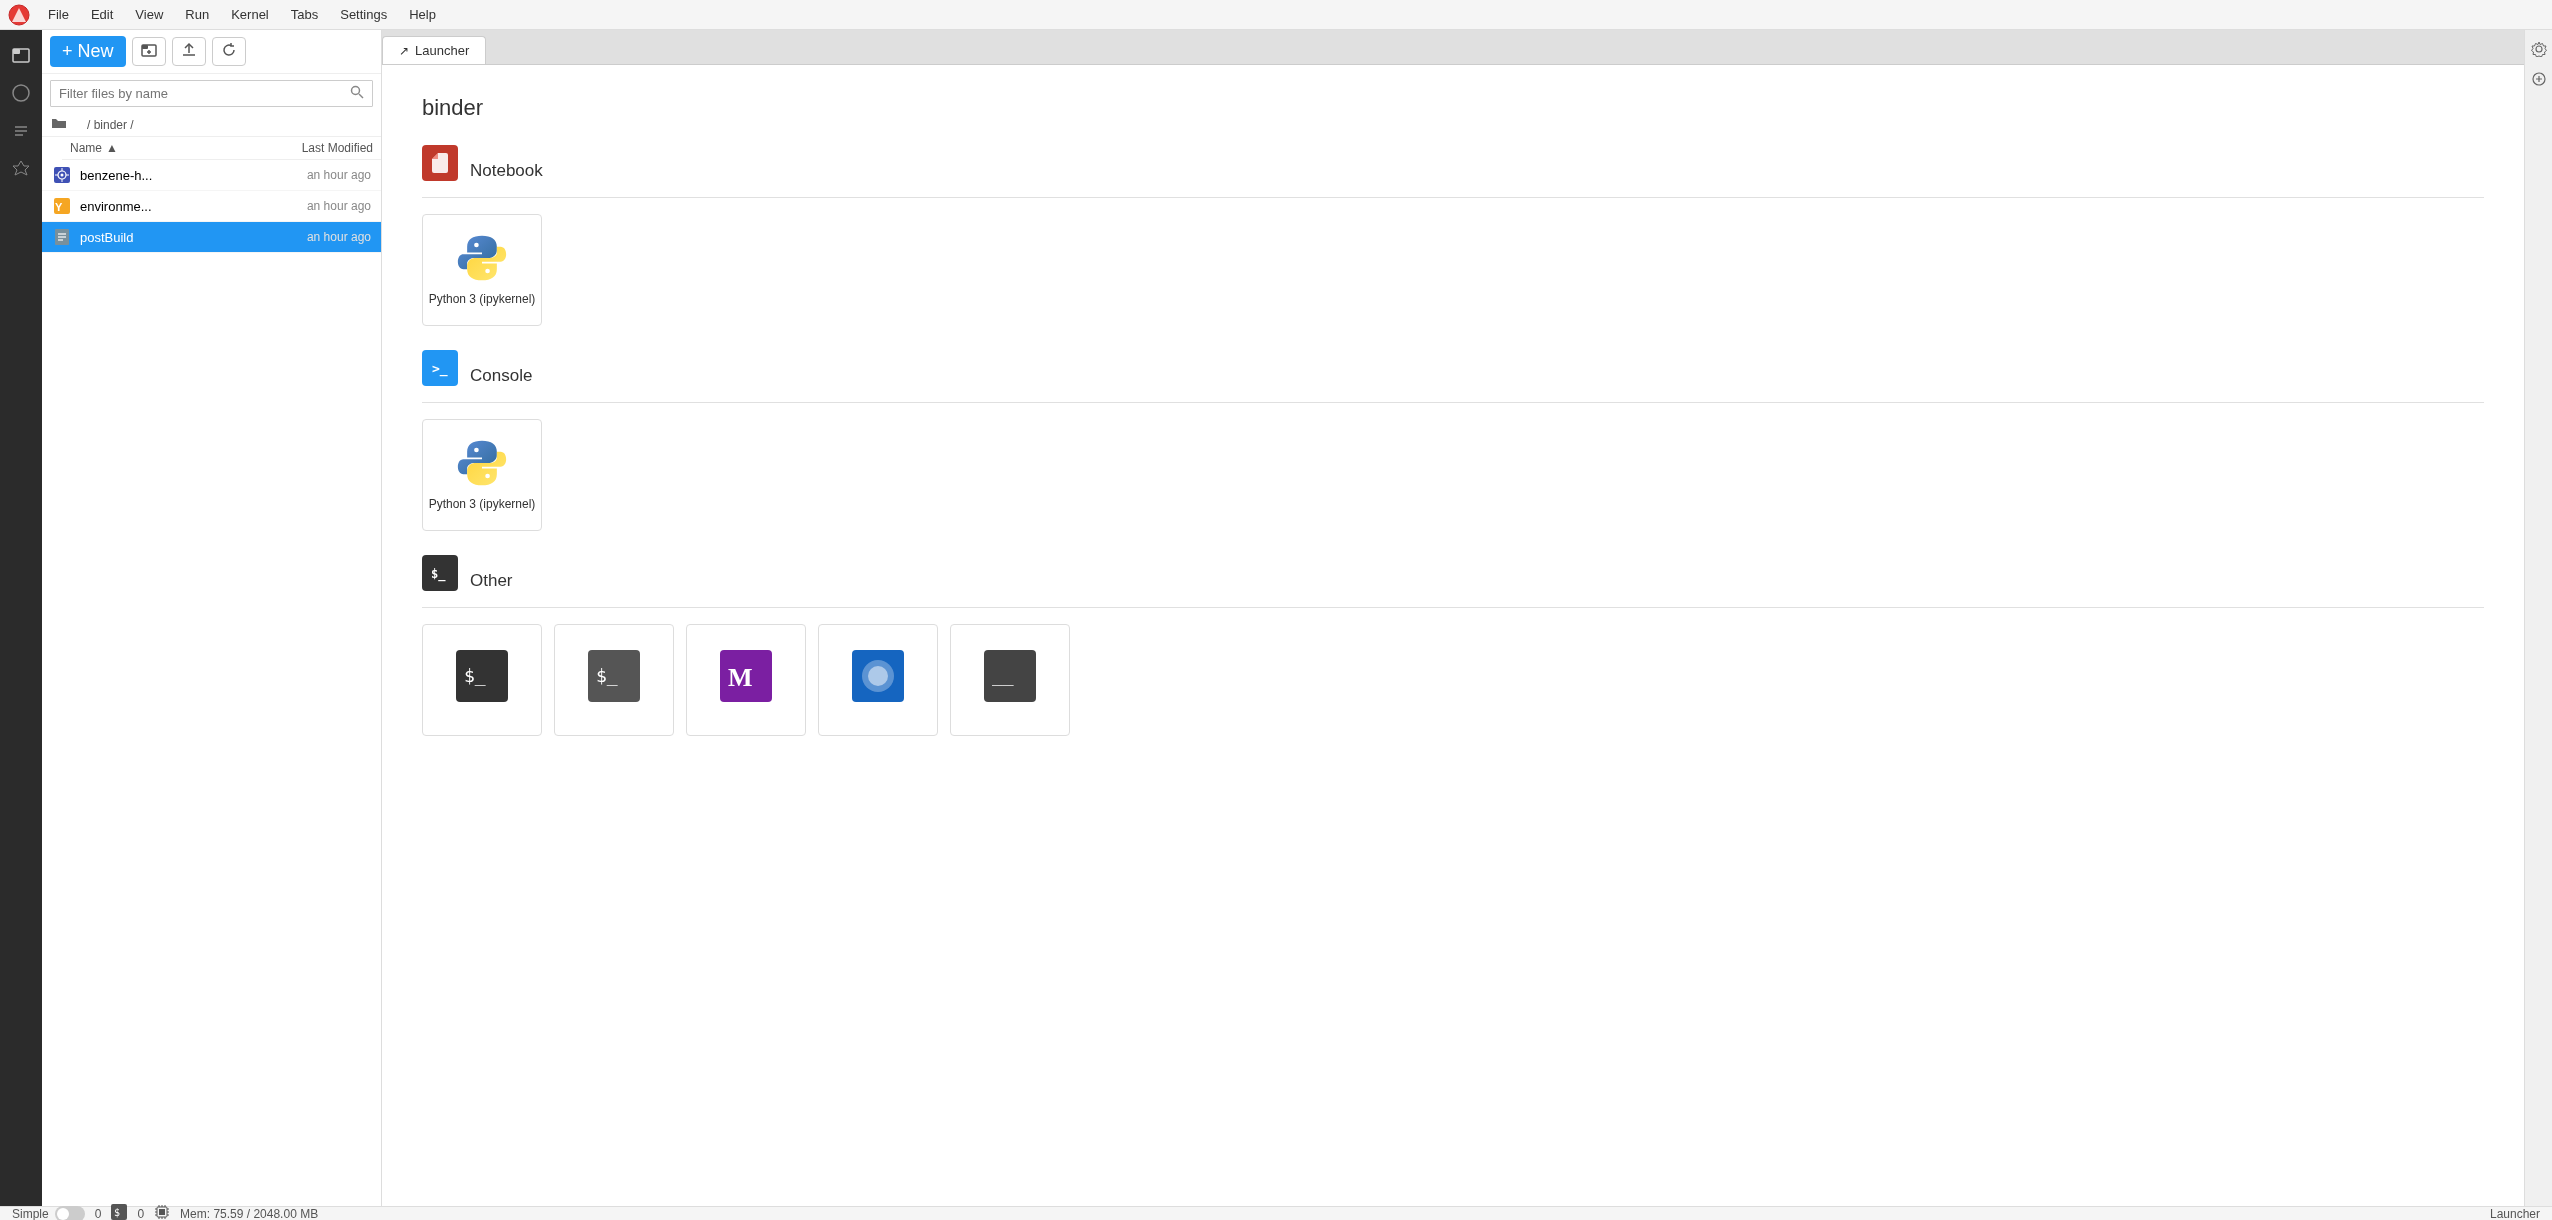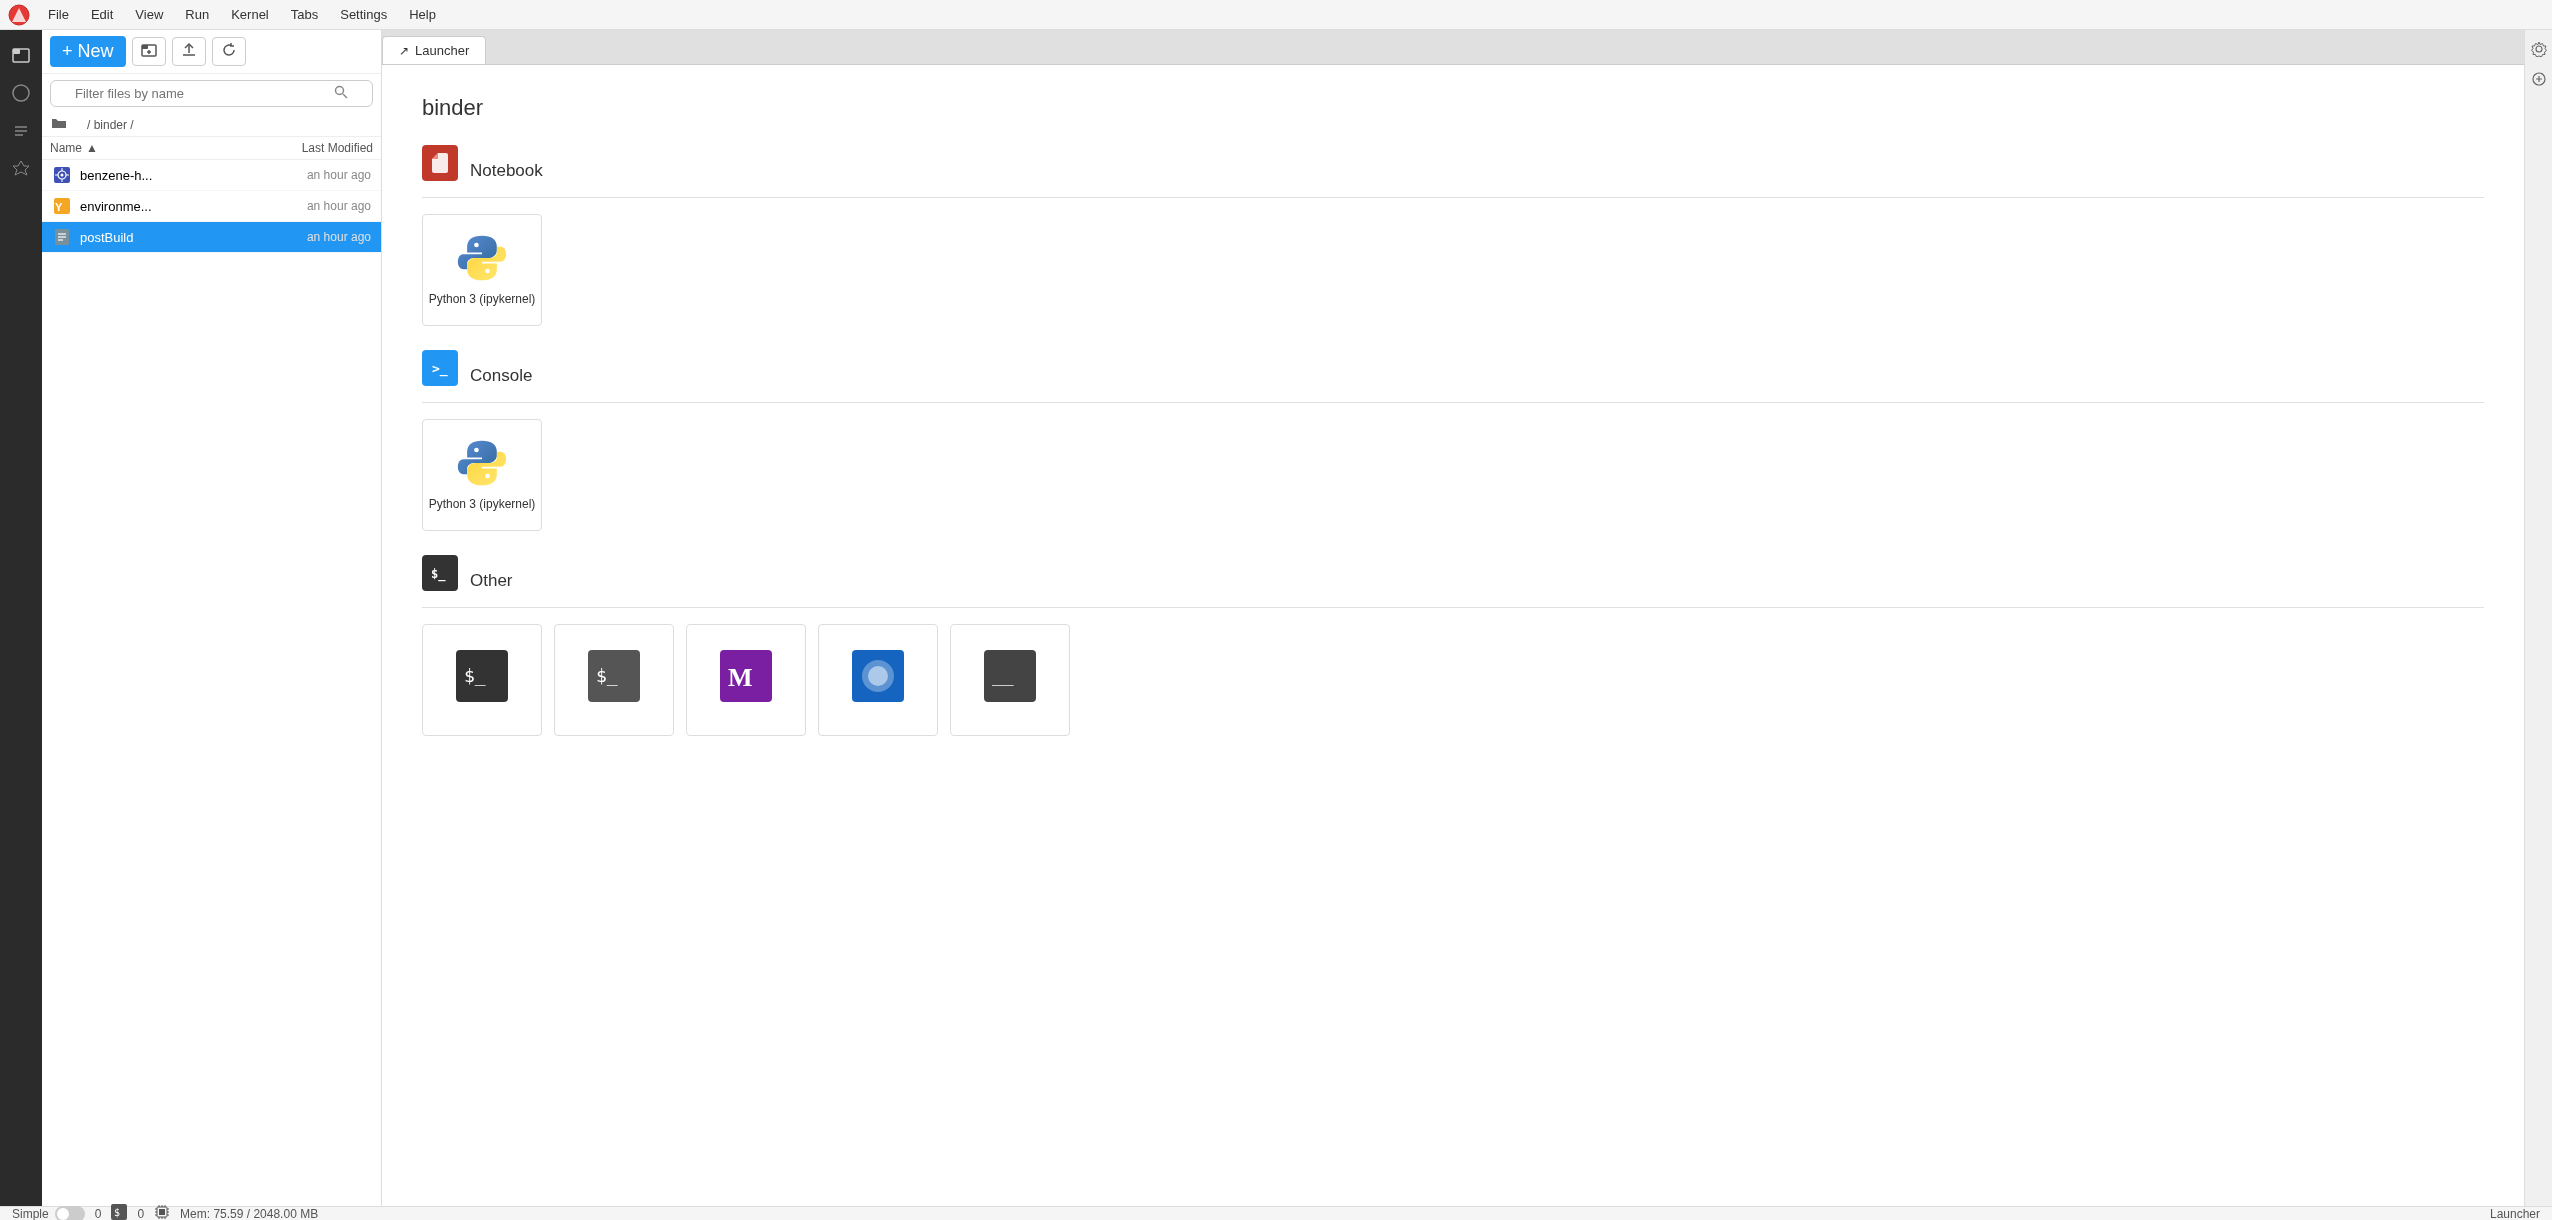--- a/index.html
+++ b/index.html
@@ -21,29 +21,29 @@
 
     
     .file-panel { width: 340px; background: #fff; border-right: 1px solid #ddd; display: flex; flex-direction: column; overflow: hidden; }
 
     
     .file-toolbar { display: flex; align-items: center; padding: 6px 8px; gap: 6px; border-bottom: 1px solid #eee; }
     .toolbar-btn-new { background: #2196F3; color: white; border: none; border-radius: 4px; padding: 5px 12px; cursor: pointer; font-size: 18px; display: flex; align-items: center; gap: 4px; }
     .toolbar-btn { background: none; border: 1px solid #ccc; border-radius: 4px; padding: 4px 8px; cursor: pointer; font-size: 14px; color: #555; }
 
     
-    .search-box { display: flex; align-items: center; border: 1px solid #ccc; border-radius: 6px; margin: 6px 8px; padding: 4px 24px; background: #fff; }
+    .search-box { display: flex; align-items: center; border: 1px solid #ccc; border-radius: 1px; margin: 6px 8px; padding: 4px 8px; background: #fff; }
     .search-box input { border: none; outline: none; flex: 1; font-size: 13px; color: #555; background: transparent; }
     .search-icon { color: #888; font-size: 14px; cursor: pointer; }
 
     
     .breadcrumb { padding: 4px 10px; font-size: 12px; color: #555; display: flex; align-items: center; gap: 21px; border-bottom: 1px solid #eee; }
 
     
-    .file-list-header { display: flex; padding: 4px 8px; border-bottom: 1px solid #eee; font-size: 12px; color: #555; font-weight: 500; }
+    .file-list-header { display: flex; padding: 4px 8px; border-bottom: 1px solid #eee; font-size: 12px; color: #555; font-weight: 500; margin-left: 20px; }
     .col-name { flex: 1; display: flex; align-items: center; gap: 4px; cursor: pointer; }
     .col-modified { width: 120px; text-align: right; }
 
     
     .file-list { flex: 1; overflow-y: auto; }
     .file-item { display: flex; align-items: center; padding: 5px 10px; cursor: pointer; border-bottom: 1px solid #f5f5f5; }
     .file-item.selected { background: #2196F3; color: white; }
     .file-item.selected .file-modified { color: #e0e0e0; }
     .file-icon { width: 20px; height: 20px; margin-right: 8px; display: flex; align-items: center; justify-content: center; font-size: 14px; flex-shrink: 0; }
     .file-name { flex: 1; font-size: 13px; overflow: hidden; text-overflow: ellipsis; white-space: nowrap; }

